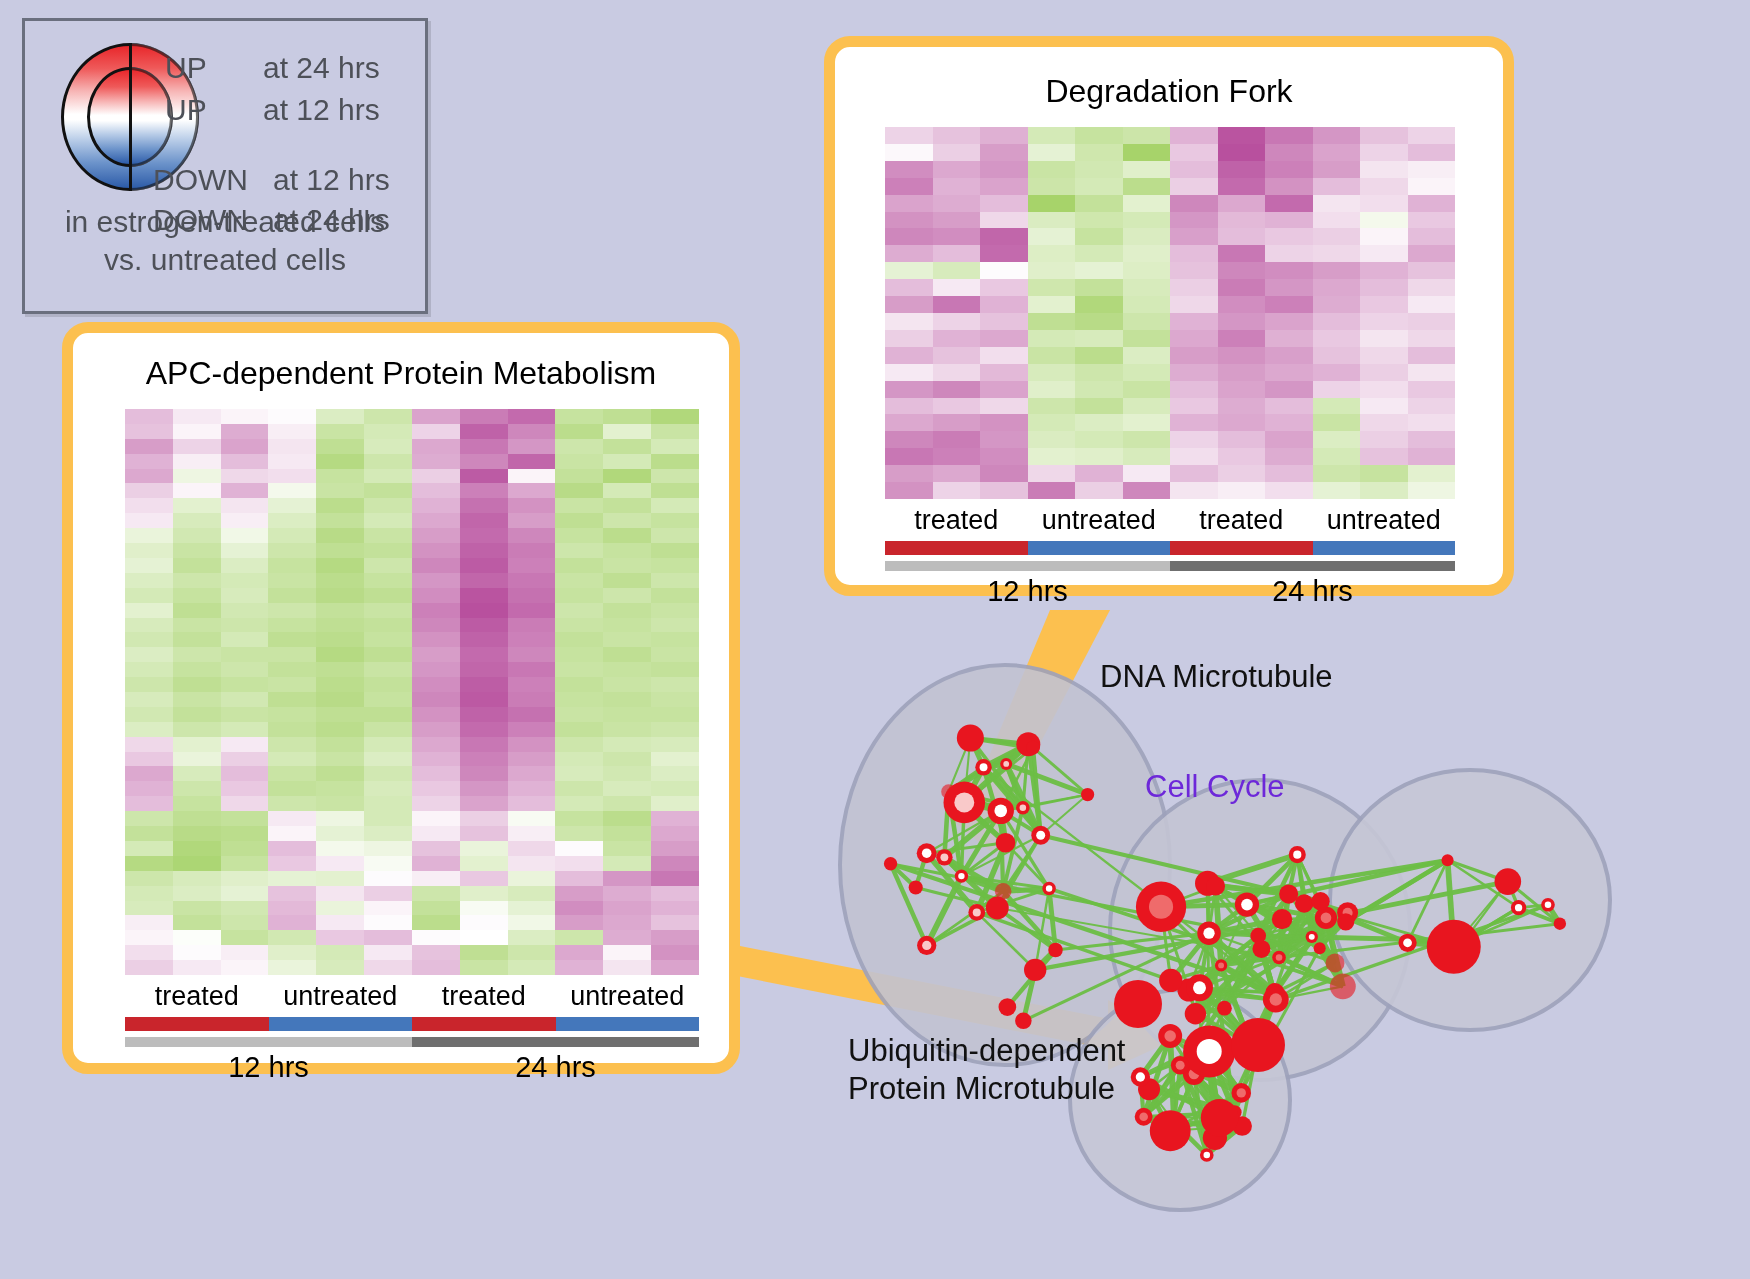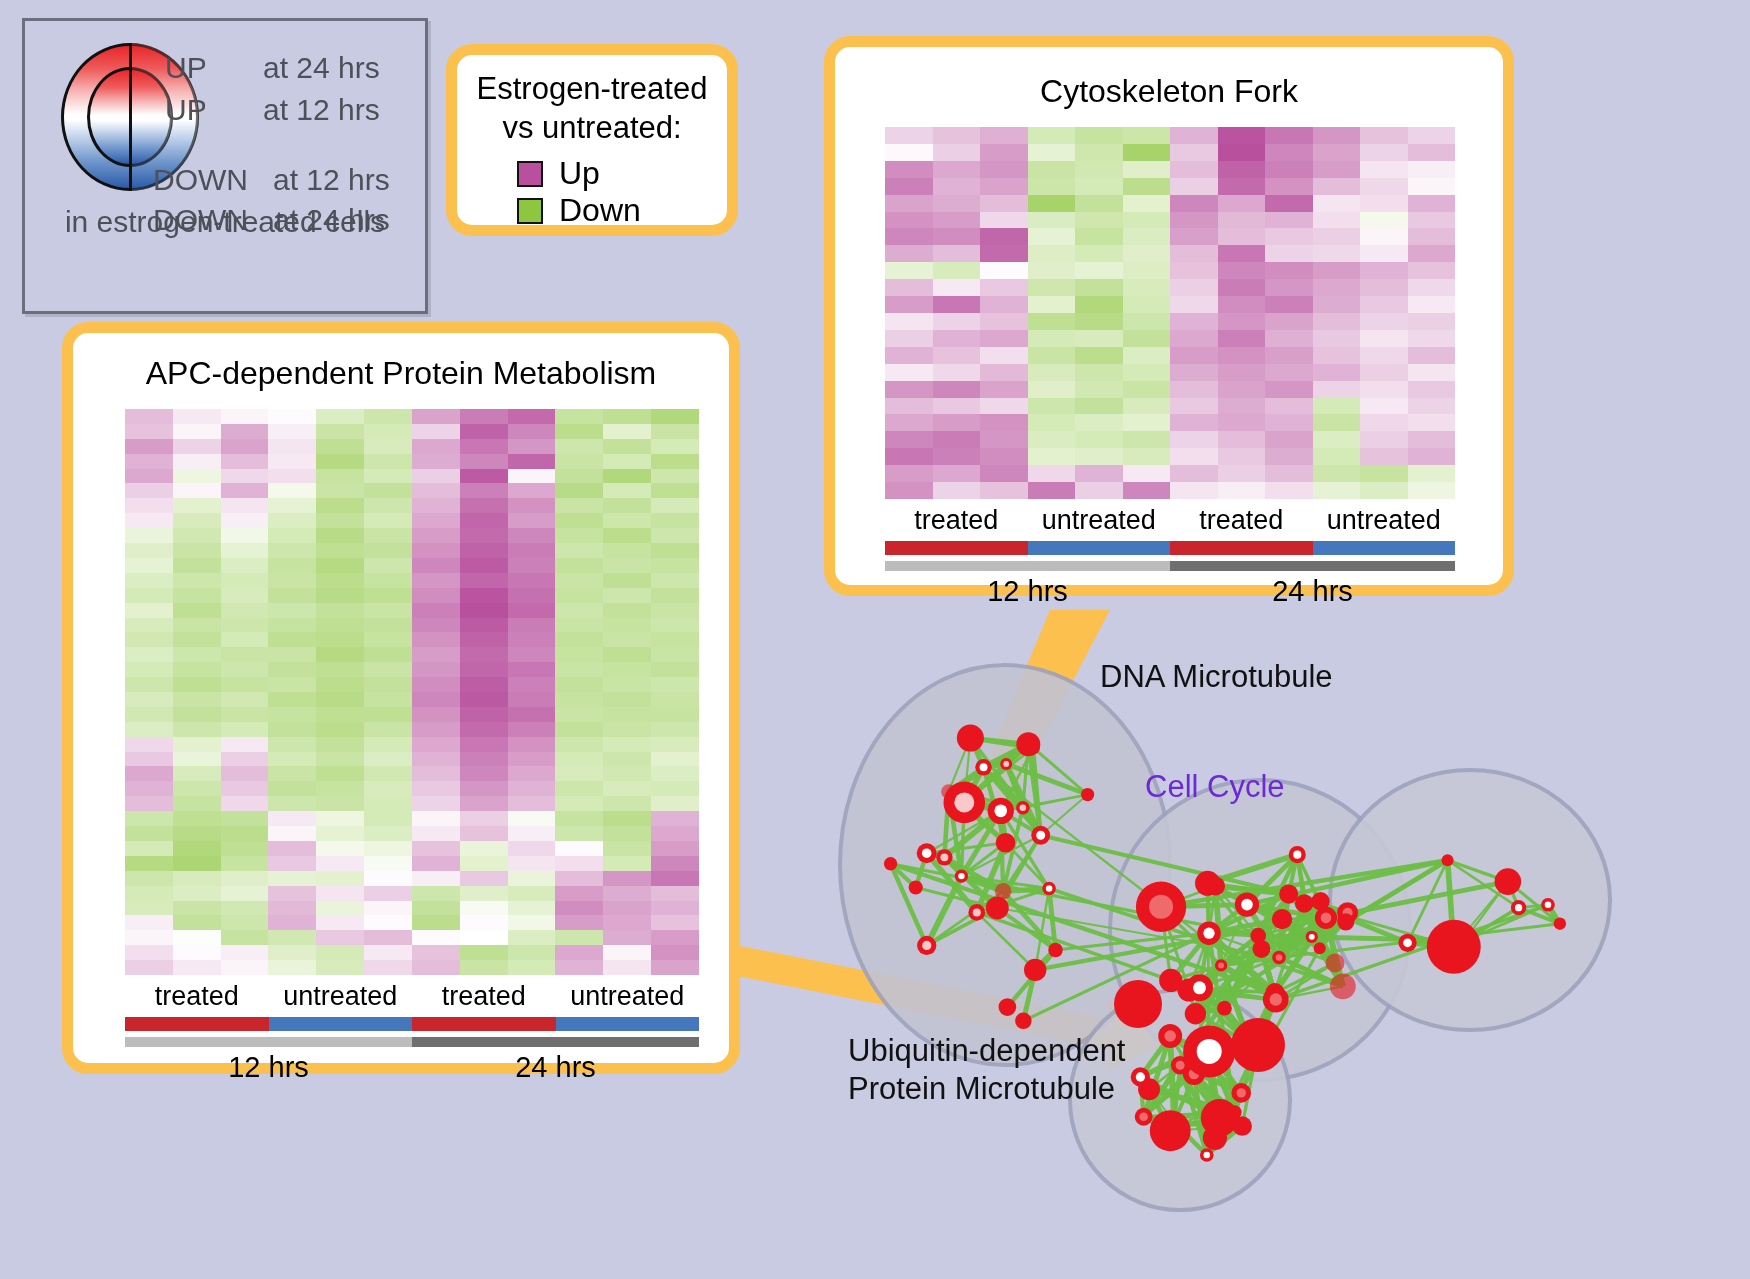--- a/index.html
+++ b/index.html
@@ -125,42 +125,27 @@
     <div class="key-word" style="left:140px;top:30px;">UP</div>
     <div class="key-row" style="left:238px;top:30px;">at 24 hrs</div>
     <div class="key-word" style="left:140px;top:72px;">UP</div>
     <div class="key-row" style="left:238px;top:72px;">at 12 hrs</div>
     <div class="key-word" style="left:128px;top:142px;">DOWN</div>
     <div class="key-row" style="left:248px;top:142px;">at 12 hrs</div>
     <div class="key-word" style="left:128px;top:182px;">DOWN</div>
     <div class="key-row" style="left:248px;top:182px;">at 24 hrs</div>
     <div class="key-foot">
       <div>in estrogen-treated cells</div>
+      <div>vs. untreated cells</div>
     </div>
   </div>
 
-  <div class="card legend-card">
-    <div class="legend-title">
-      <div>Estrogen-treated</div>
-      <div>vs untreated:</div>
-    </div>
-    <div class="legend-items">
-      <div class="legend-row">
-        <span class="sw sw-up"></span>
-        <span class="legend-lbl">Up</span>
-      </div>
-      <div class="legend-row">
-        <span class="sw sw-down"></span>
-        <span class="legend-lbl">Down</span>
-      </div>
-    </div>
-  </div>
 
   <div class="card" style="left:824px;top:36px;width:690px;height:560px;">
-    <div class="panel-title" style="top:26px;">Cytoskeleton Fork</div>
+    <div class="panel-title" style="top:26px;">Degradation Fork</div>
     <div class="hm" id="hm-rep" style="left: 50px; top: 80px; width: 570px; height: 372px; grid-template-columns: repeat(12, 1fr); grid-template-rows: repeat(22, 1fr);">
         <div style="background:rgb(237,211,231)"></div>
         <div style="background:rgb(230,194,221)"></div>
         <div style="background:rgb(223,176,211)"></div>
         <div style="background:rgb(212,234,183)"></div>
         <div style="background:rgb(198,227,159)"></div>
         <div style="background:rgb(204,229,169)"></div>
         <div style="background:rgb(224,178,213)"></div>
         <div style="background:rgb(186,84,160)"></div>
         <div style="background:rgb(200,119,180)"></div>

